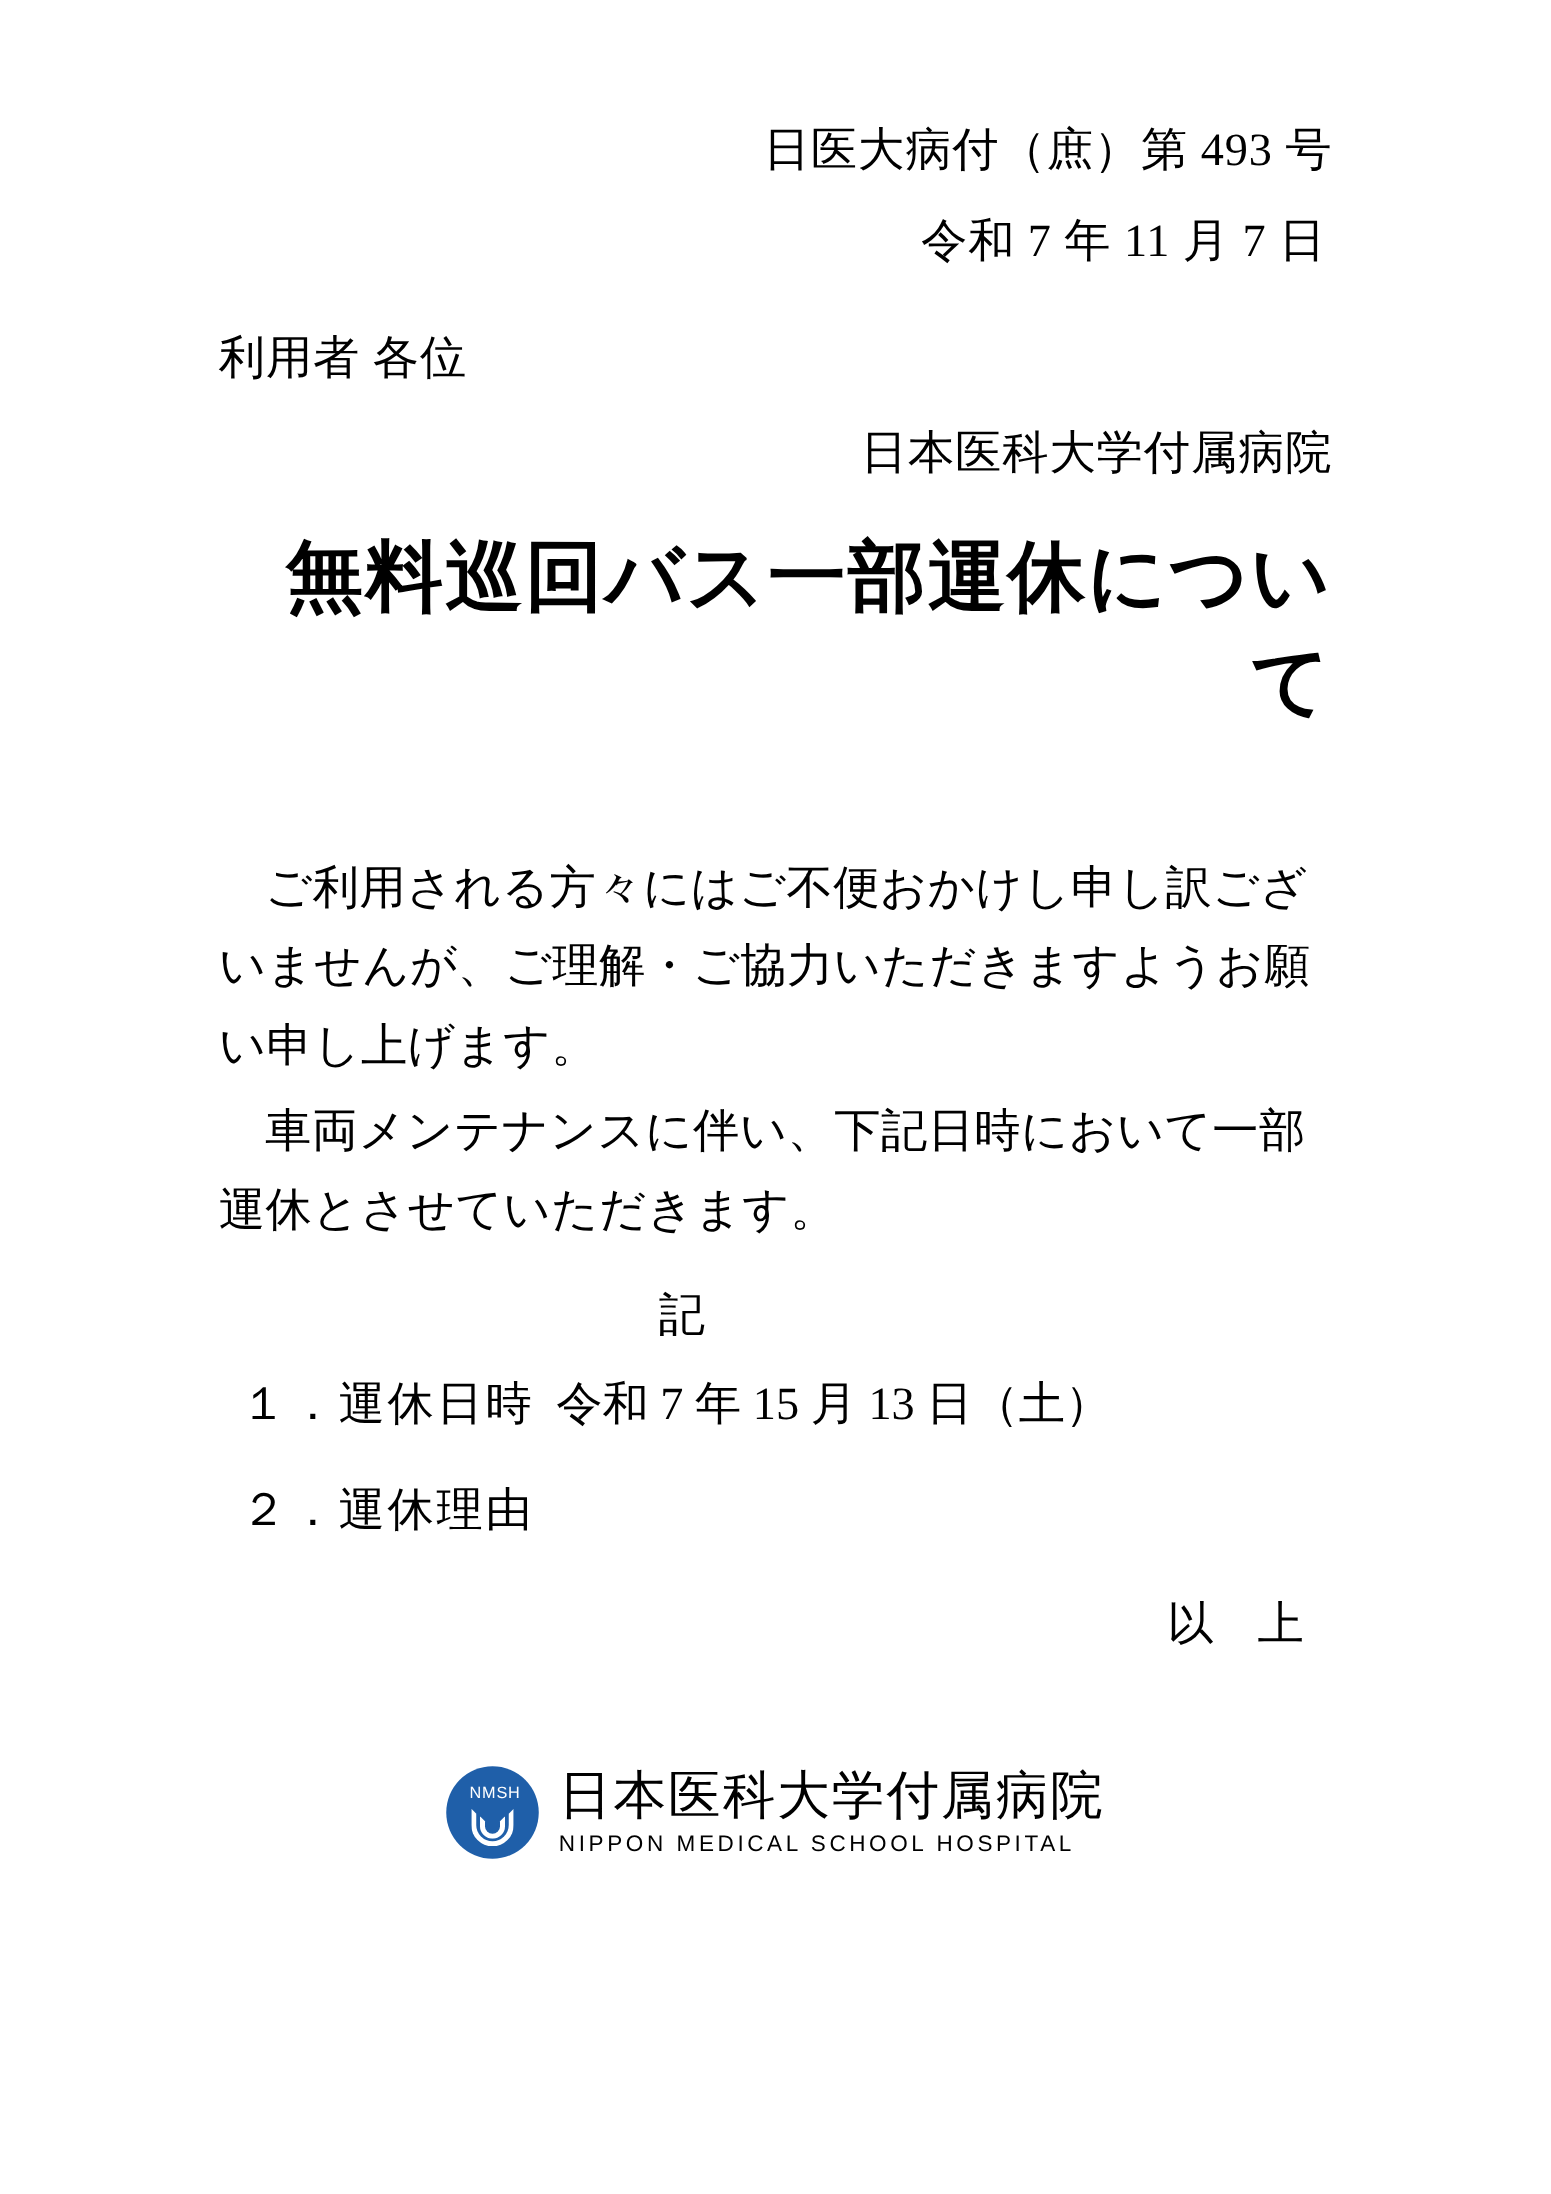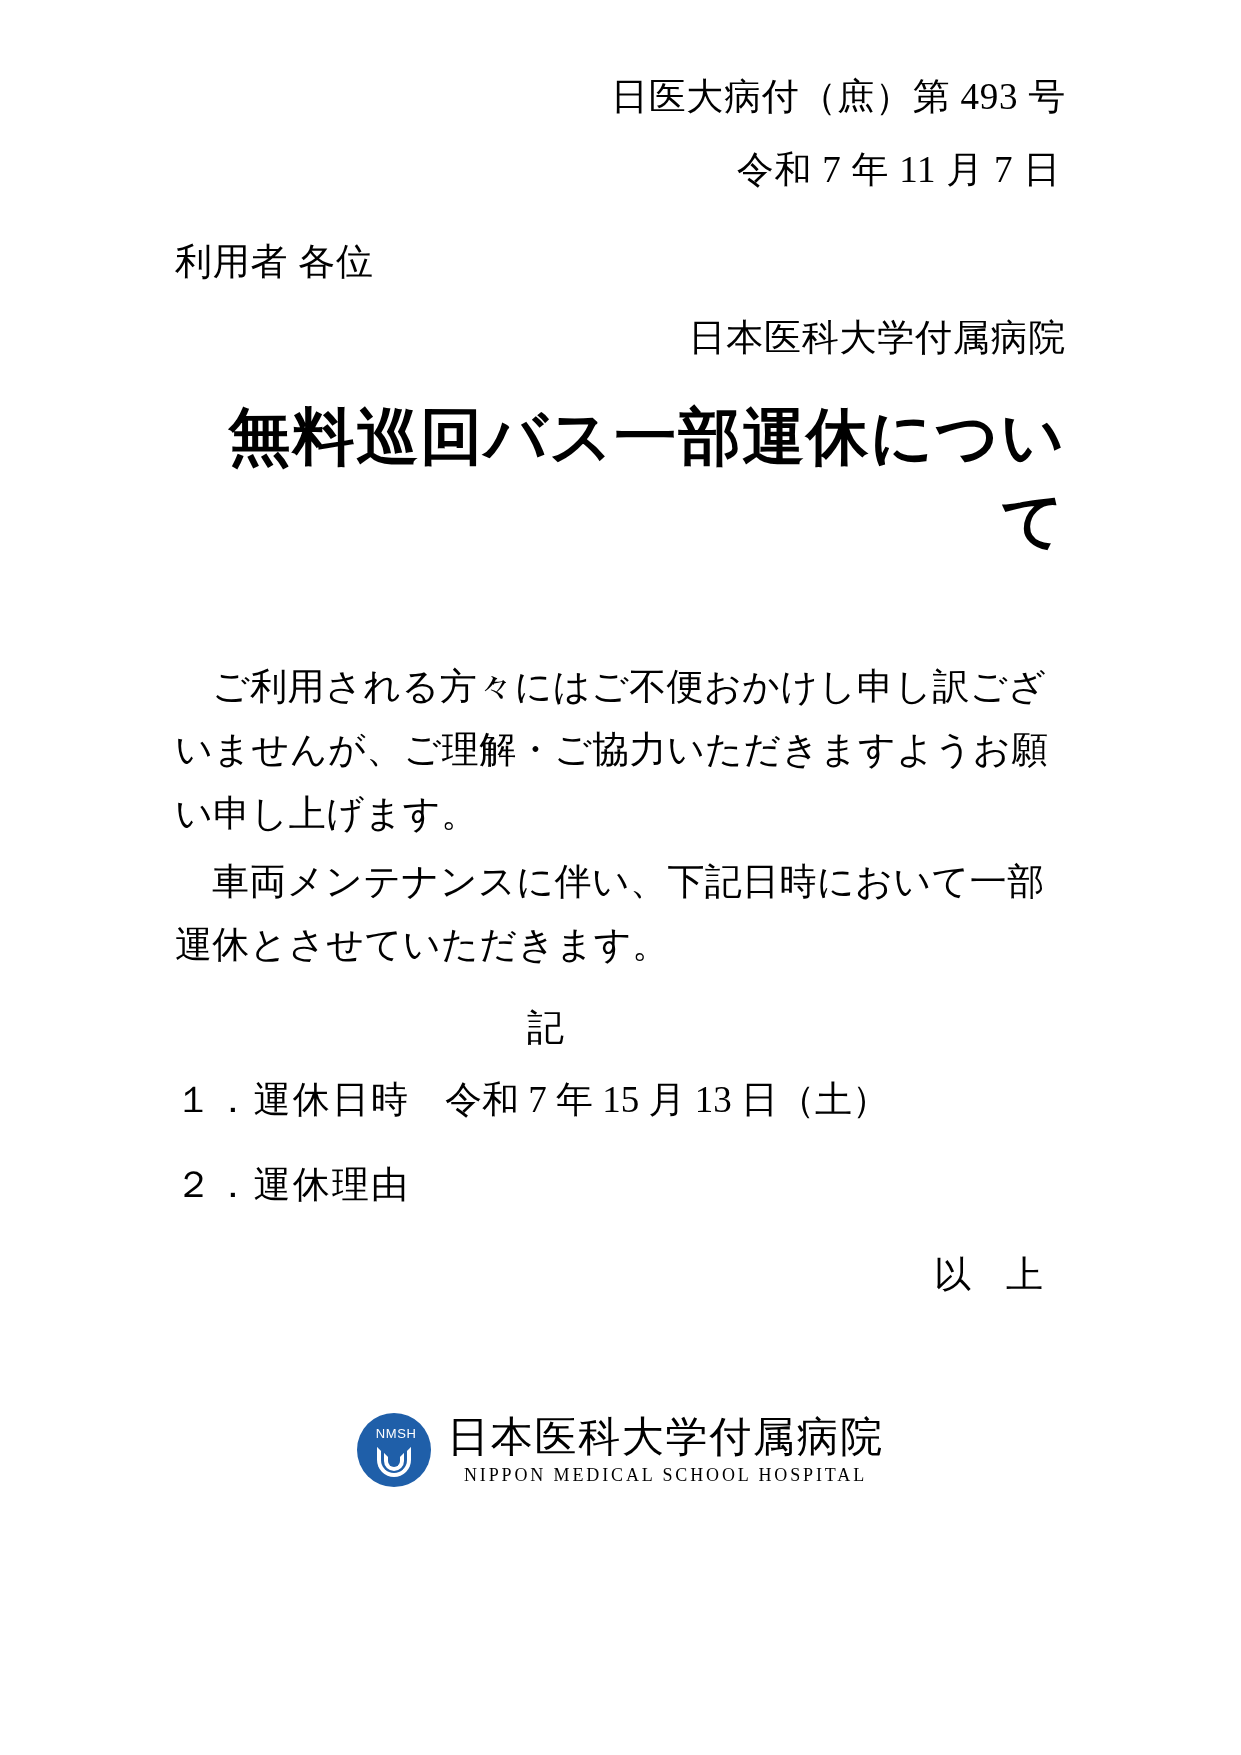--- a/index.html
+++ b/index.html
@@ -23,21 +23,21 @@
     padding: 0 175px;
   }
 
   .doc-number,
   .doc-date {
     text-align: right;
     font-size: 37px;
     line-height: 1.55;
     letter-spacing: 0.02em;
   }
-  .doc-number { padding-top: 68px; }
+  .doc-number { padding-top: 92px; }
   .doc-date { margin-top: 16px; padding-right: 5px; }
 
   .addressee {
     margin-top: 38px;
     font-size: 37px;
     text-align: left;
     letter-spacing: 0.02em;
   }
 
   .issuer {
@@ -80,20 +80,21 @@
     line-height: 1.55;
   }
   .item-row {
     display: flex;
     align-items: baseline;
   }
   .item-label {
     width: 270px;
     flex: 0 0 270px;
     letter-spacing: 0.06em;
+    text-align: center;
   }
   .item-value {
     flex: 1 1 auto;
   }
   .item-sub {
     margin-left: 270px;
   }
   .item-sub2 {
     margin-left: 560px;
   }
@@ -168,23 +169,22 @@
     justify-content: center;
   }
   .logo-jp {
     font-size: 42px;
     letter-spacing: 0.04em;
     line-height: 1.1;
   }
   .logo-en {
     font-size: 18px;
     letter-spacing: 0.16em;
-    font-family: Liberation Serif, serif;
+    font-family: Liberation Sans, sans-serif;
     margin-top: 4px;
-    text-align: center;
   }
 </style>
 </head>
 <body>
 
 <div class="page">
 
   <div class="doc-number">日医大病付（庶）第 493 号</div>
   <div class="doc-date">令和 7 年 11 月 7 日</div>
 

